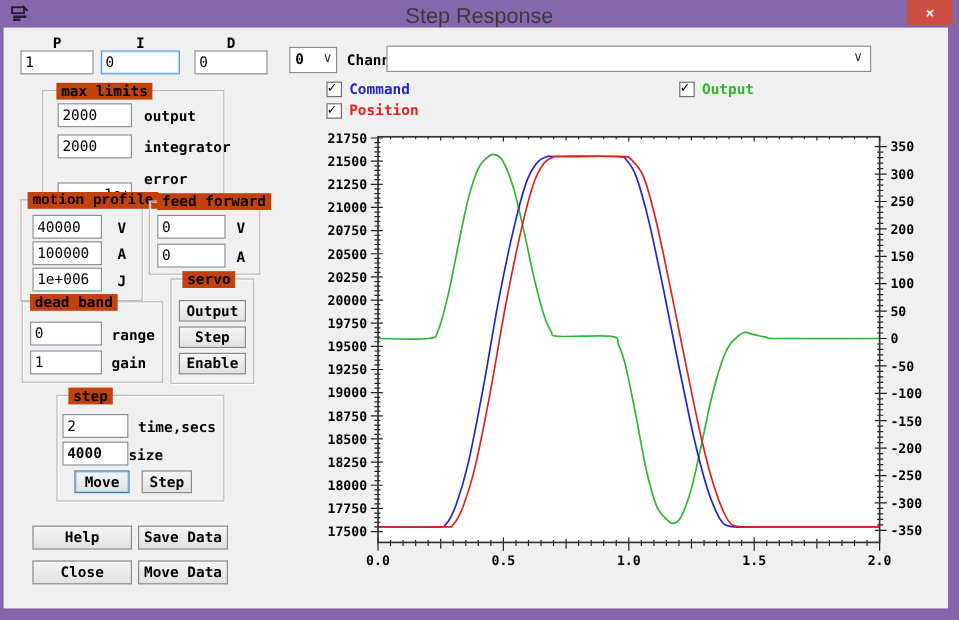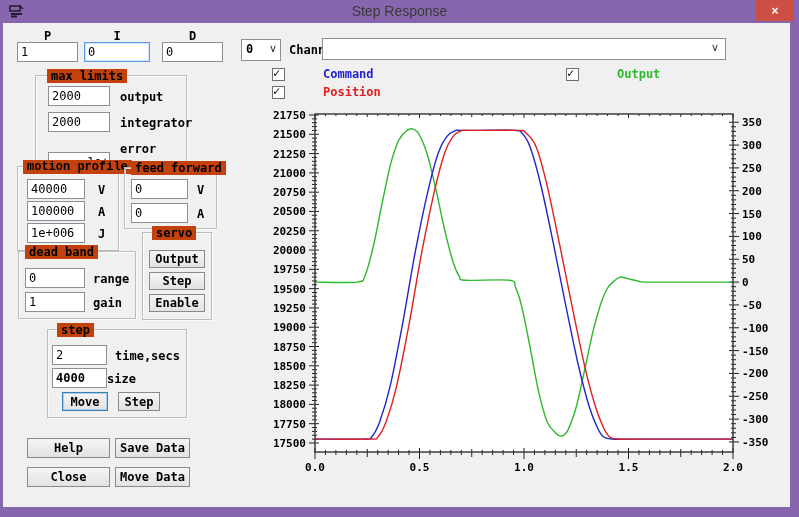--- a/index.html
+++ b/index.html
@@ -1,41 +1,41 @@
 <!DOCTYPE html>
 <html><head>
 <meta charset="utf-8">
 <style>
   html,body{margin:0;padding:0;background:#555;}
   *{box-sizing:border-box;}
   .window{position:relative;width:799px;height:517px;background:#8667ad;overflow:hidden;
           font-family:"DejaVu Sans Mono",monospace;}
   .titlebar{position:absolute;left:0;top:0;width:799px;height:23px;}
   .apptitle{position:absolute;left:0;right:0;top:3px;text-align:center;
-            font-family:"Liberation Sans",sans-serif;font-size:14px;color:#3a3a3a;}
+            font-family:"Liberation Sans",sans-serif;font-size:18px;color:#3a3a3a;}
   .appicon{position:absolute;left:9px;top:4px;width:15px;height:15px;}
   .closebtn{position:absolute;right:5px;top:0px;width:38px;height:21px;border:none;cursor:pointer;
             color:#fff;font:bold 12px "Liberation Sans",sans-serif;text-align:center;padding:0;}
   .client{position:absolute;left:3px;top:23px;width:787px;height:484px;background:#f0f0f0;}
 
   .lbl{position:absolute;font:bold 12px "DejaVu Sans Mono",monospace;color:#000;white-space:pre;}
   .ctr{text-align:center;}
   .inp{position:absolute;background:#fff;border:1px solid #8b8f98;
        font:12px "DejaVu Sans Mono",monospace;padding:1px 3px;color:#000;}
   .inp.focused{border:1px solid #569de5;box-shadow:inset 0 0 0 1px #cfe4f7;}
   .btn{position:absolute;background:linear-gradient(#f5f5f5,#e2e2e2);border:1px solid #8a8a8a;
        font:bold 12px "DejaVu Sans Mono",monospace;color:#000;text-align:center;padding:0;cursor:pointer;}
   .btn.focused{border:1px solid #3c7fb1;box-shadow:inset 0 0 0 1px #a9cded;}
   .grp{position:absolute;border:1px solid #bcbcbc;
        box-shadow:inset 1px 1px 0 rgba(255,255,255,.75),1px 1px 0 rgba(255,255,255,.75);}
   .grptitle{position:absolute;background:#c2410c;padding:0 4px;
             font:bold 12px "DejaVu Sans Mono",monospace;color:#000;white-space:pre;}
   .cb{position:absolute;width:13px;height:13px;background:#fff;border:1px solid #6e6e6e;}
   .cb span{position:absolute;left:0px;top:-3px;font:bold 12px "DejaVu Sans Mono",monospace;color:#000;}
-  .cblbl{position:absolute;font:bold 12px "DejaVu Sans Mono",monospace;margin-left:32px;}
+  .cblbl{position:absolute;font:bold 12px "DejaVu Sans Mono",monospace;}
   .combo{position:absolute;background:#fff;border:1px solid #8b8f98;
          font:bold 12px "DejaVu Sans Mono",monospace;color:#000;padding:2px 4px;cursor:pointer;white-space:nowrap;overflow:hidden;}
   .chev{position:absolute;top:2px;font:11px "DejaVu Sans",sans-serif;color:#333;}
   #chart{position:absolute;left:255px;top:77px;}
   #chart text{font:bold 11px "DejaVu Sans Mono",monospace;}
 </style>
 </head>
 <body>
 
 <div class="window">

